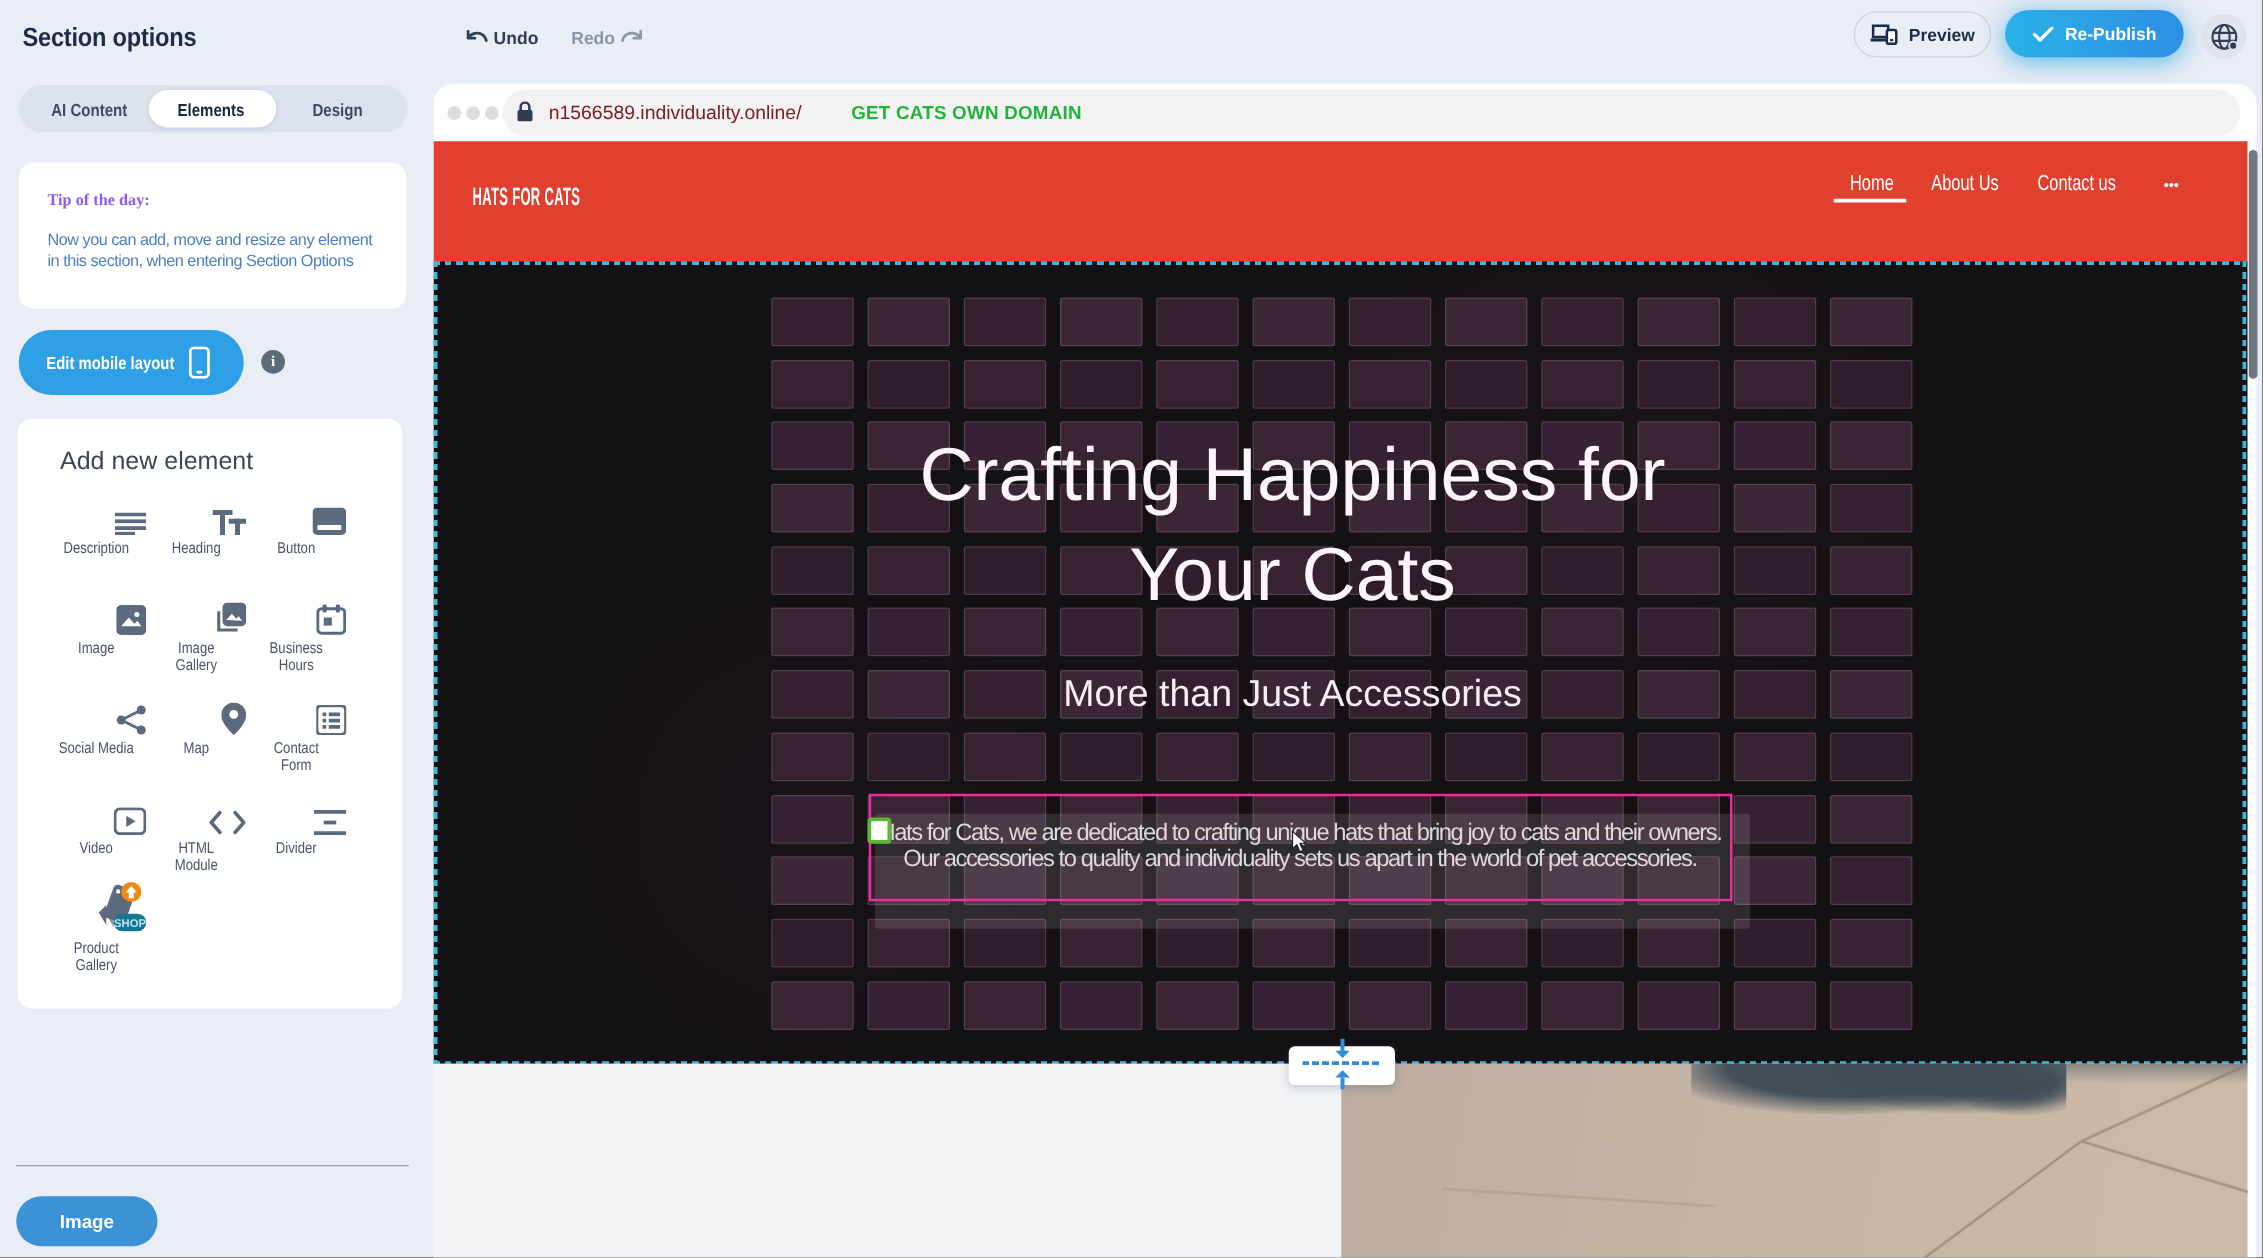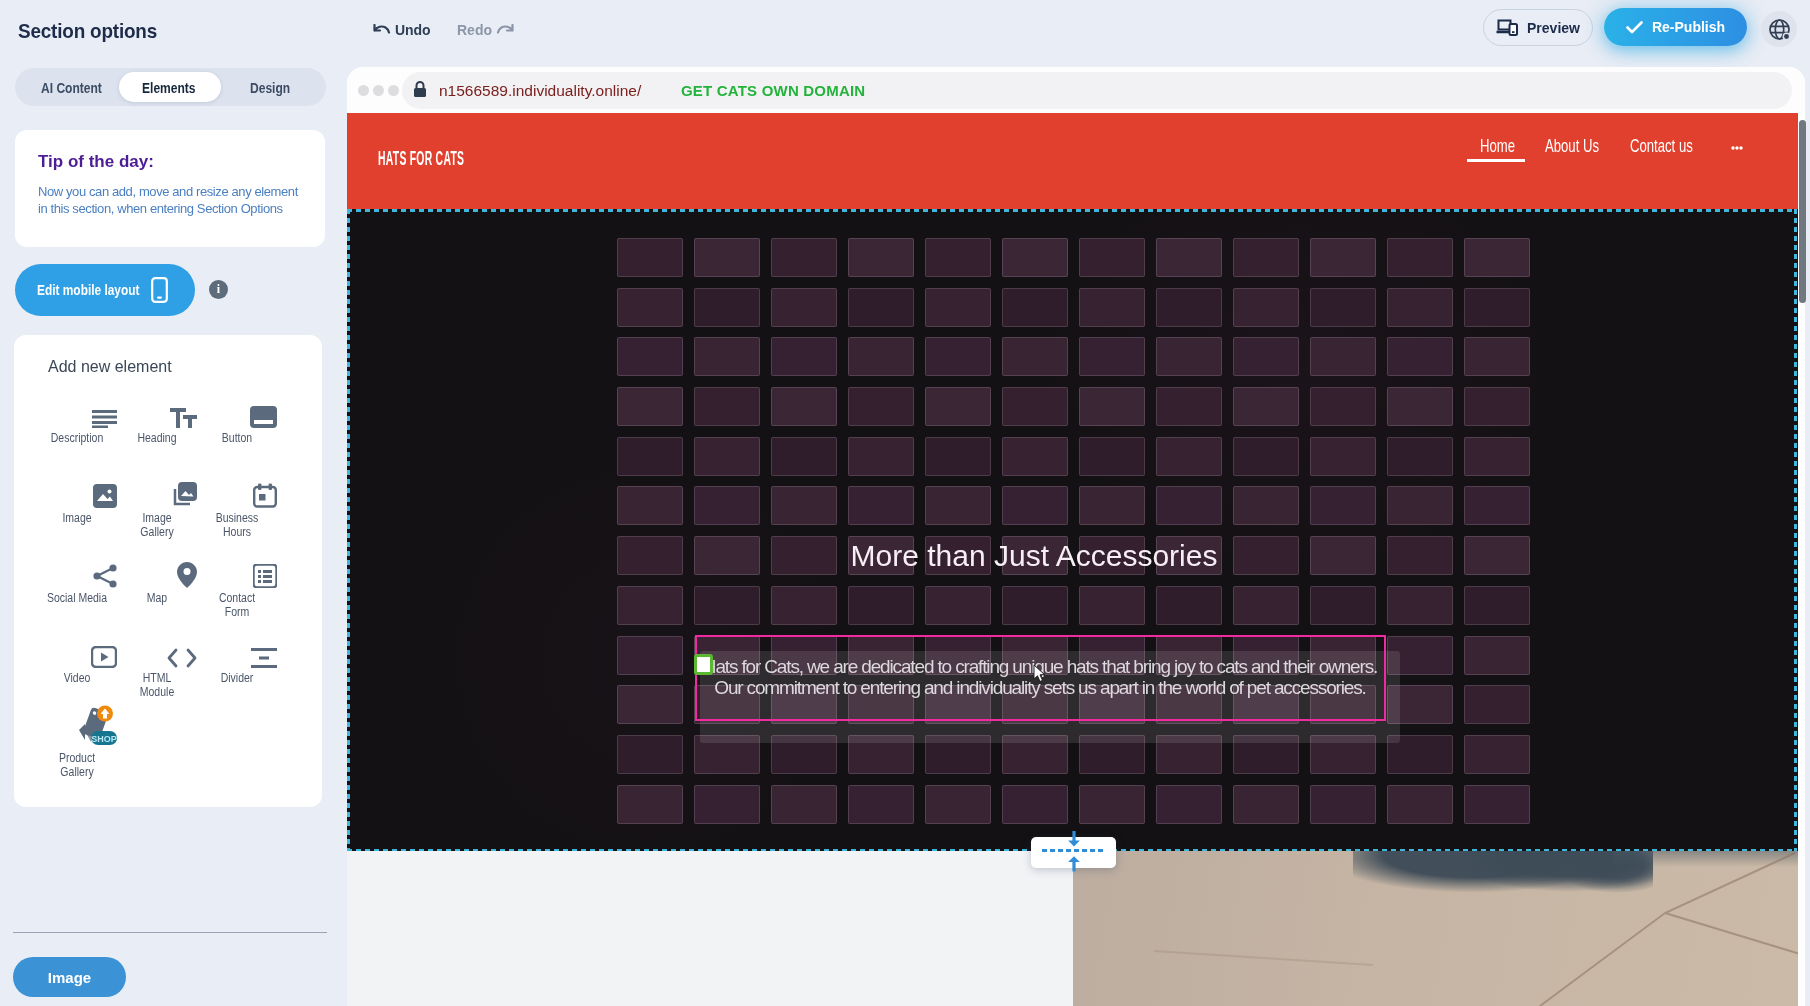--- a/index.html
+++ b/index.html
@@ -12,26 +12,26 @@
 #redo { left:457px; top:22px; font-size:14px; font-weight:bold; color:#8d96a8; }
 #previewBtn { left:1483px; top:9px; width:110px; height:37px; border:1.5px solid #c9d2e0; border-radius:19px; background:transparent; display:flex; align-items:center; justify-content:center; gap:8px; color:#1b2b4a; font-size:14px; font-weight:bold; }
 #republish { left:1604px; top:8px; width:143px; height:38px; border-radius:19px; background:linear-gradient(90deg,#2ab1e8,#2d8fe2); box-shadow:0 5px 16px rgba(42,170,230,0.5), 0 0 24px rgba(42,170,230,0.3); display:flex; align-items:center; justify-content:center; gap:9px; color:#fff; font-size:14px; font-weight:bold; }
 #globe { left:1761px; top:11px; width:36px; height:36px; border-radius:50%; background:#dee3ed; display:flex; align-items:center; justify-content:center; }
 
 
 #tabs { left:15px; top:68px; width:311px; height:38px; border-radius:19px; background:#dce2ee; }
 #tabActive { left:119px; top:72px; width:102px; height:30px; border-radius:15px; background:#fff; box-shadow:0 1px 4px rgba(30,50,90,0.12); }
 .tabtxt { top:80px; font-size:14px; font-weight:bold; color:#3c4c63; transform:scaleX(0.86); transform-origin:left center; white-space:nowrap; }
 #tipCard { left:15px; top:130px; width:310px; height:117px; border-radius:12px; background:#fff; }
-#tipTitle { left:38px; top:152px; font-size:17px; font-weight:bold; color:#4c1d95; }
+#tipTitle { left:38px; top:152px; font-size:13px; font-weight:bold; color:#8b5cf6;font-family:Liberation Serif, serif; }
 #tipBody { left:38px; top:184px; font-size:13px; letter-spacing:-0.4px; color:#4a7fc1; line-height:16.5px; }
 #editBtn { left:15px; top:264px; width:180px; height:52px; border-radius:26px; background:#2f9fe6; display:flex; align-items:center; color:#fff; font-size:14px; font-weight:bold; padding-left:22px; gap:10px; }
 #infoI { left:209px; top:280px; width:19px; height:19px; border-radius:50%; background:#5d6b7a; color:#fff; font-size:12px; font-weight:bold; display:flex; align-items:center; justify-content:center; font-family:"Liberation Serif",serif; }
 #elCard { left:14px; top:335px; width:308px; height:472px; border-radius:12px; background:#fff; }
-#elTitle { left:48px; top:358px; font-size:16px; color:#3a4756; }
+#elTitle { left:48px; top:358px; font-size:20px; color:#3a4756; }
 .el { position:absolute; width:80px; text-align:center; }
 .el .ic { height:26px; display:flex; align-items:flex-end; justify-content:flex-end; color:#5b6a7d; }
 .el .lb { margin-top:4px; font-size:12.5px; line-height:13.5px; color:#4a5568; transform:scaleX(0.84); }
 #divline { left:13px; top:932px; width:314px; height:1px; background:#9aa3b2; }
 #doneBtn { left:13px; top:957px; width:113px; height:40px; border-radius:20px; background:#3b93d6; color:#fff; font-size:15px; font-weight:bold; display:flex; align-items:center; justify-content:center; }
 
 
 #frame { left:347px; top:67px; width:1458px; height:939px; background:#fff; border-radius:16px 16px 0 0; }
 #chrome { left:347px; top:67px; width:1458px; height:46px; background:#fdfdfd; border-radius:16px 16px 0 0; }
 #urlpill { left:402px; top:72px; width:1390px; height:37px; border-radius:19px; background:#f2f2f4; }
@@ -439,26 +439,27 @@
       <i style="background:#352131"></i>
       <i style="background:#392433"></i>
       <i style="background:#352131"></i>
       <i style="background:#392433"></i>
       <i style="background:#352131"></i>
       <i style="background:#392433"></i>
       <i style="background:#352131"></i>
       <i style="background:#392433"></i>
       <i style="background:#352131"></i>
     </div>
+  <div class="abs" id="h1a">Crafting Happiness for<br>Your Cats</div>
   <div class="abs" id="h2a">More than Just Accessories</div>
   <div class="abs" id="descGhost"></div>
   <div class="abs" id="descBox"></div>
   <div class="abs" id="descText">
       <div>Hats for Cats, we are dedicated to crafting unique hats that bring joy to cats and their owners.</div>
-      <div>Our commitment to entering and individuality sets us apart in the world of pet accessories.</div>
+      <div>Our accessories to quality and individuality sets us apart in the world of pet accessories.</div>
     </div>
   <div class="abs" id="handle"></div>
   <svg class="abs" style="left:686px; top:455px;" width="13" height="19" viewBox="0 0 13 19">
       <path d="M1 1 L1 15 L4.5 11.8 L7 17.5 L9.5 16.3 L7 10.8 L11.5 10.5 Z" fill="#fff" stroke="#222" stroke-width="1"></path>
     </svg>
 </div>
 <div class="dashH" style="left:347px; top:209px; width:1450px;"></div>
 <div class="dashH" style="left:347px; top:849px; width:1450px;"></div>
 <div class="dashV" style="left:347px; top:209px; height:642px;"></div>
 <div class="dashV" style="left:1794px; top:209px; height:642px;"></div>

